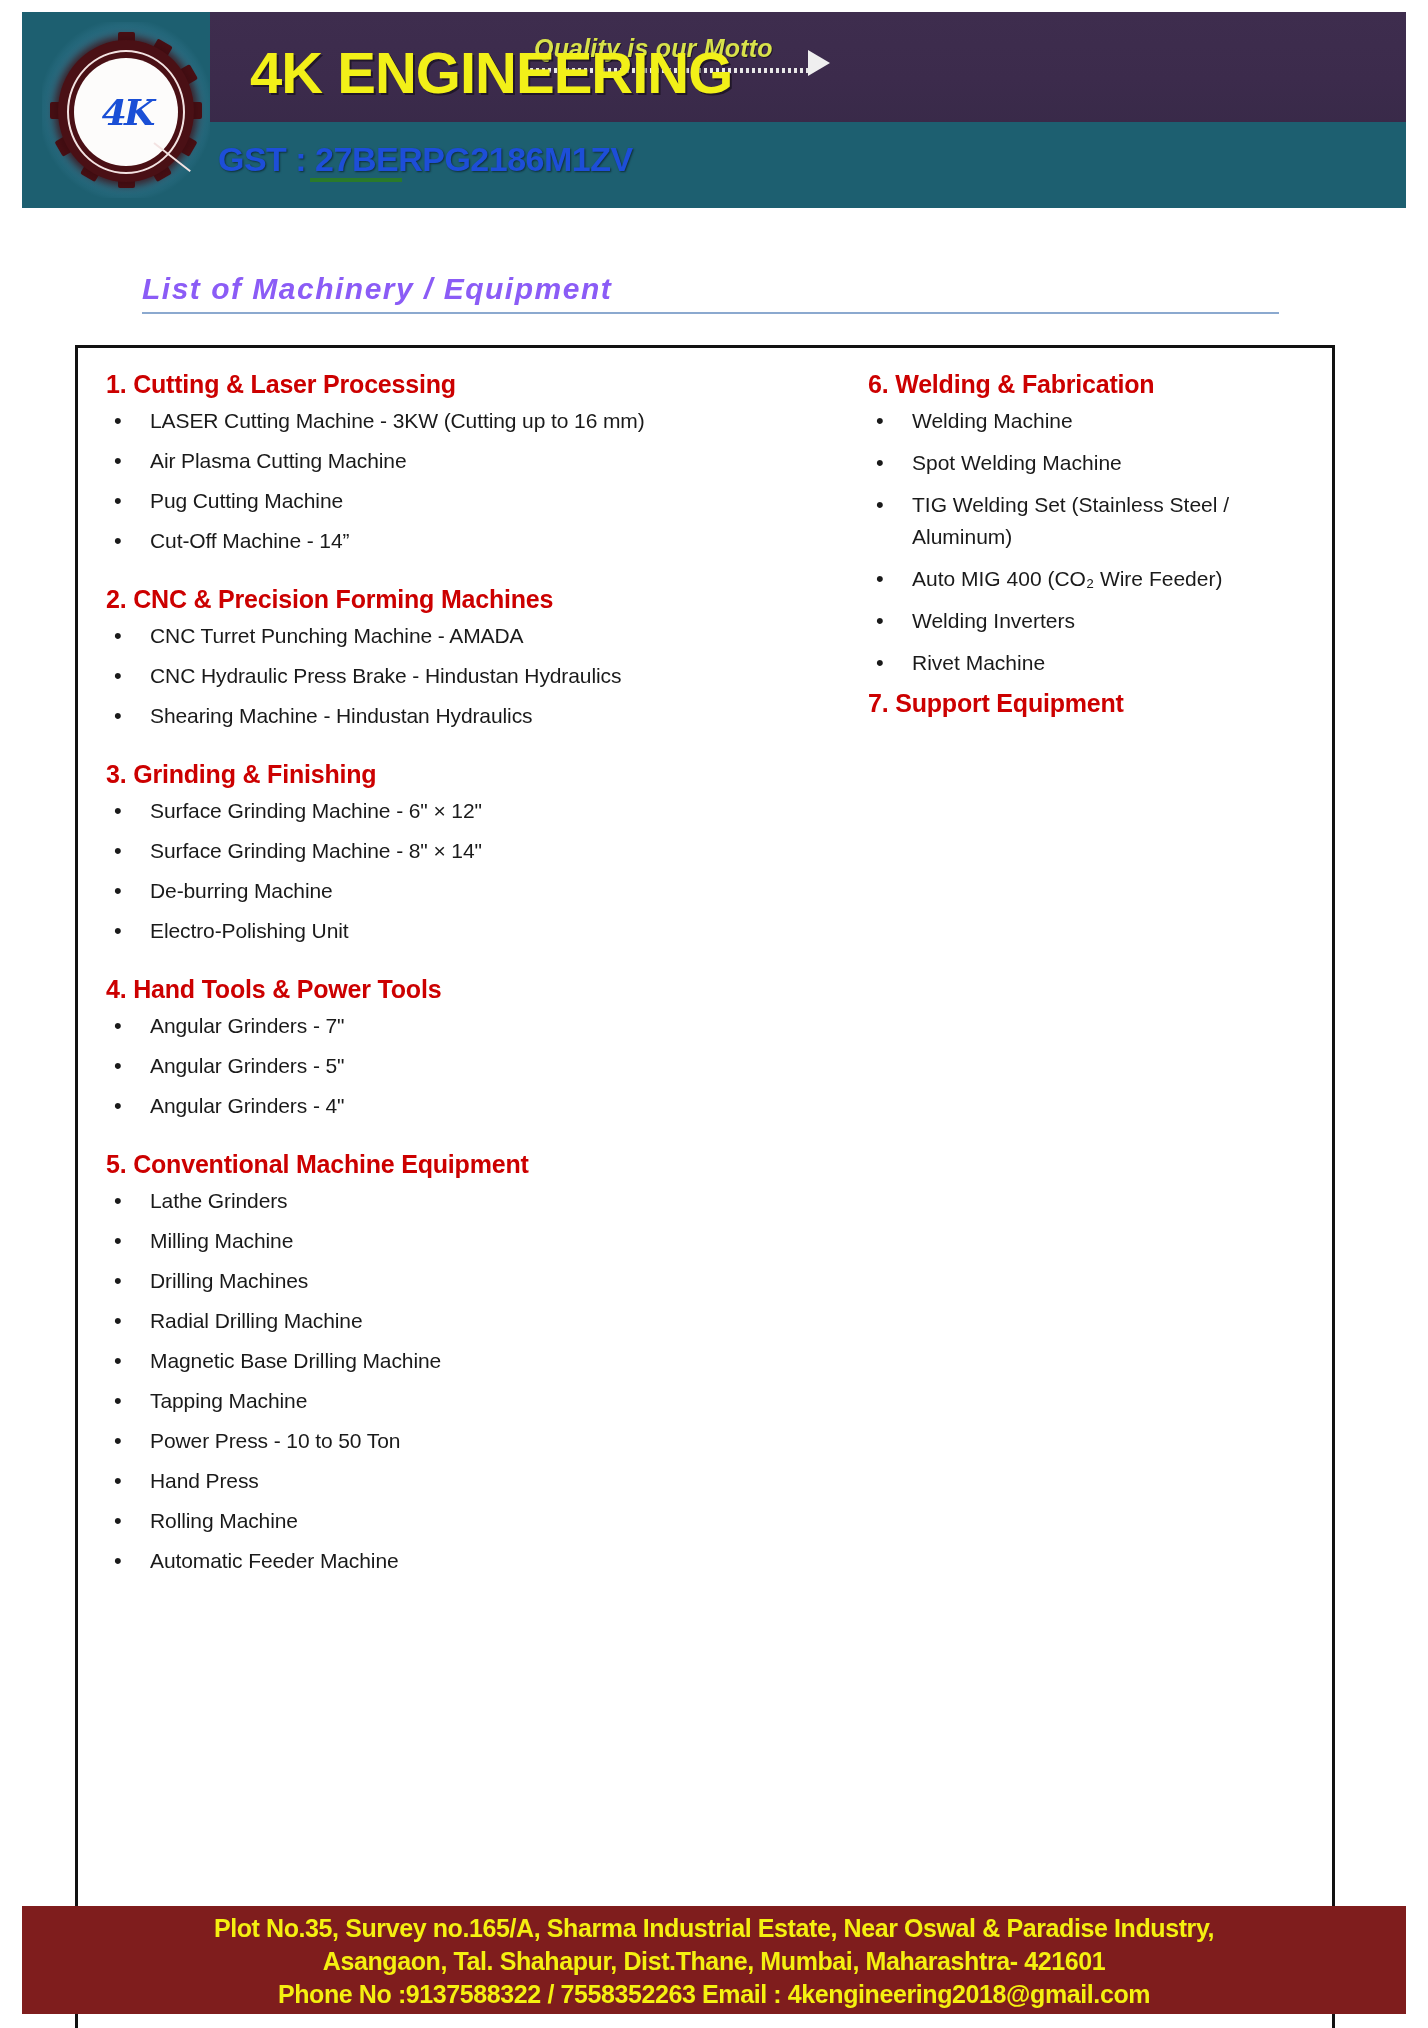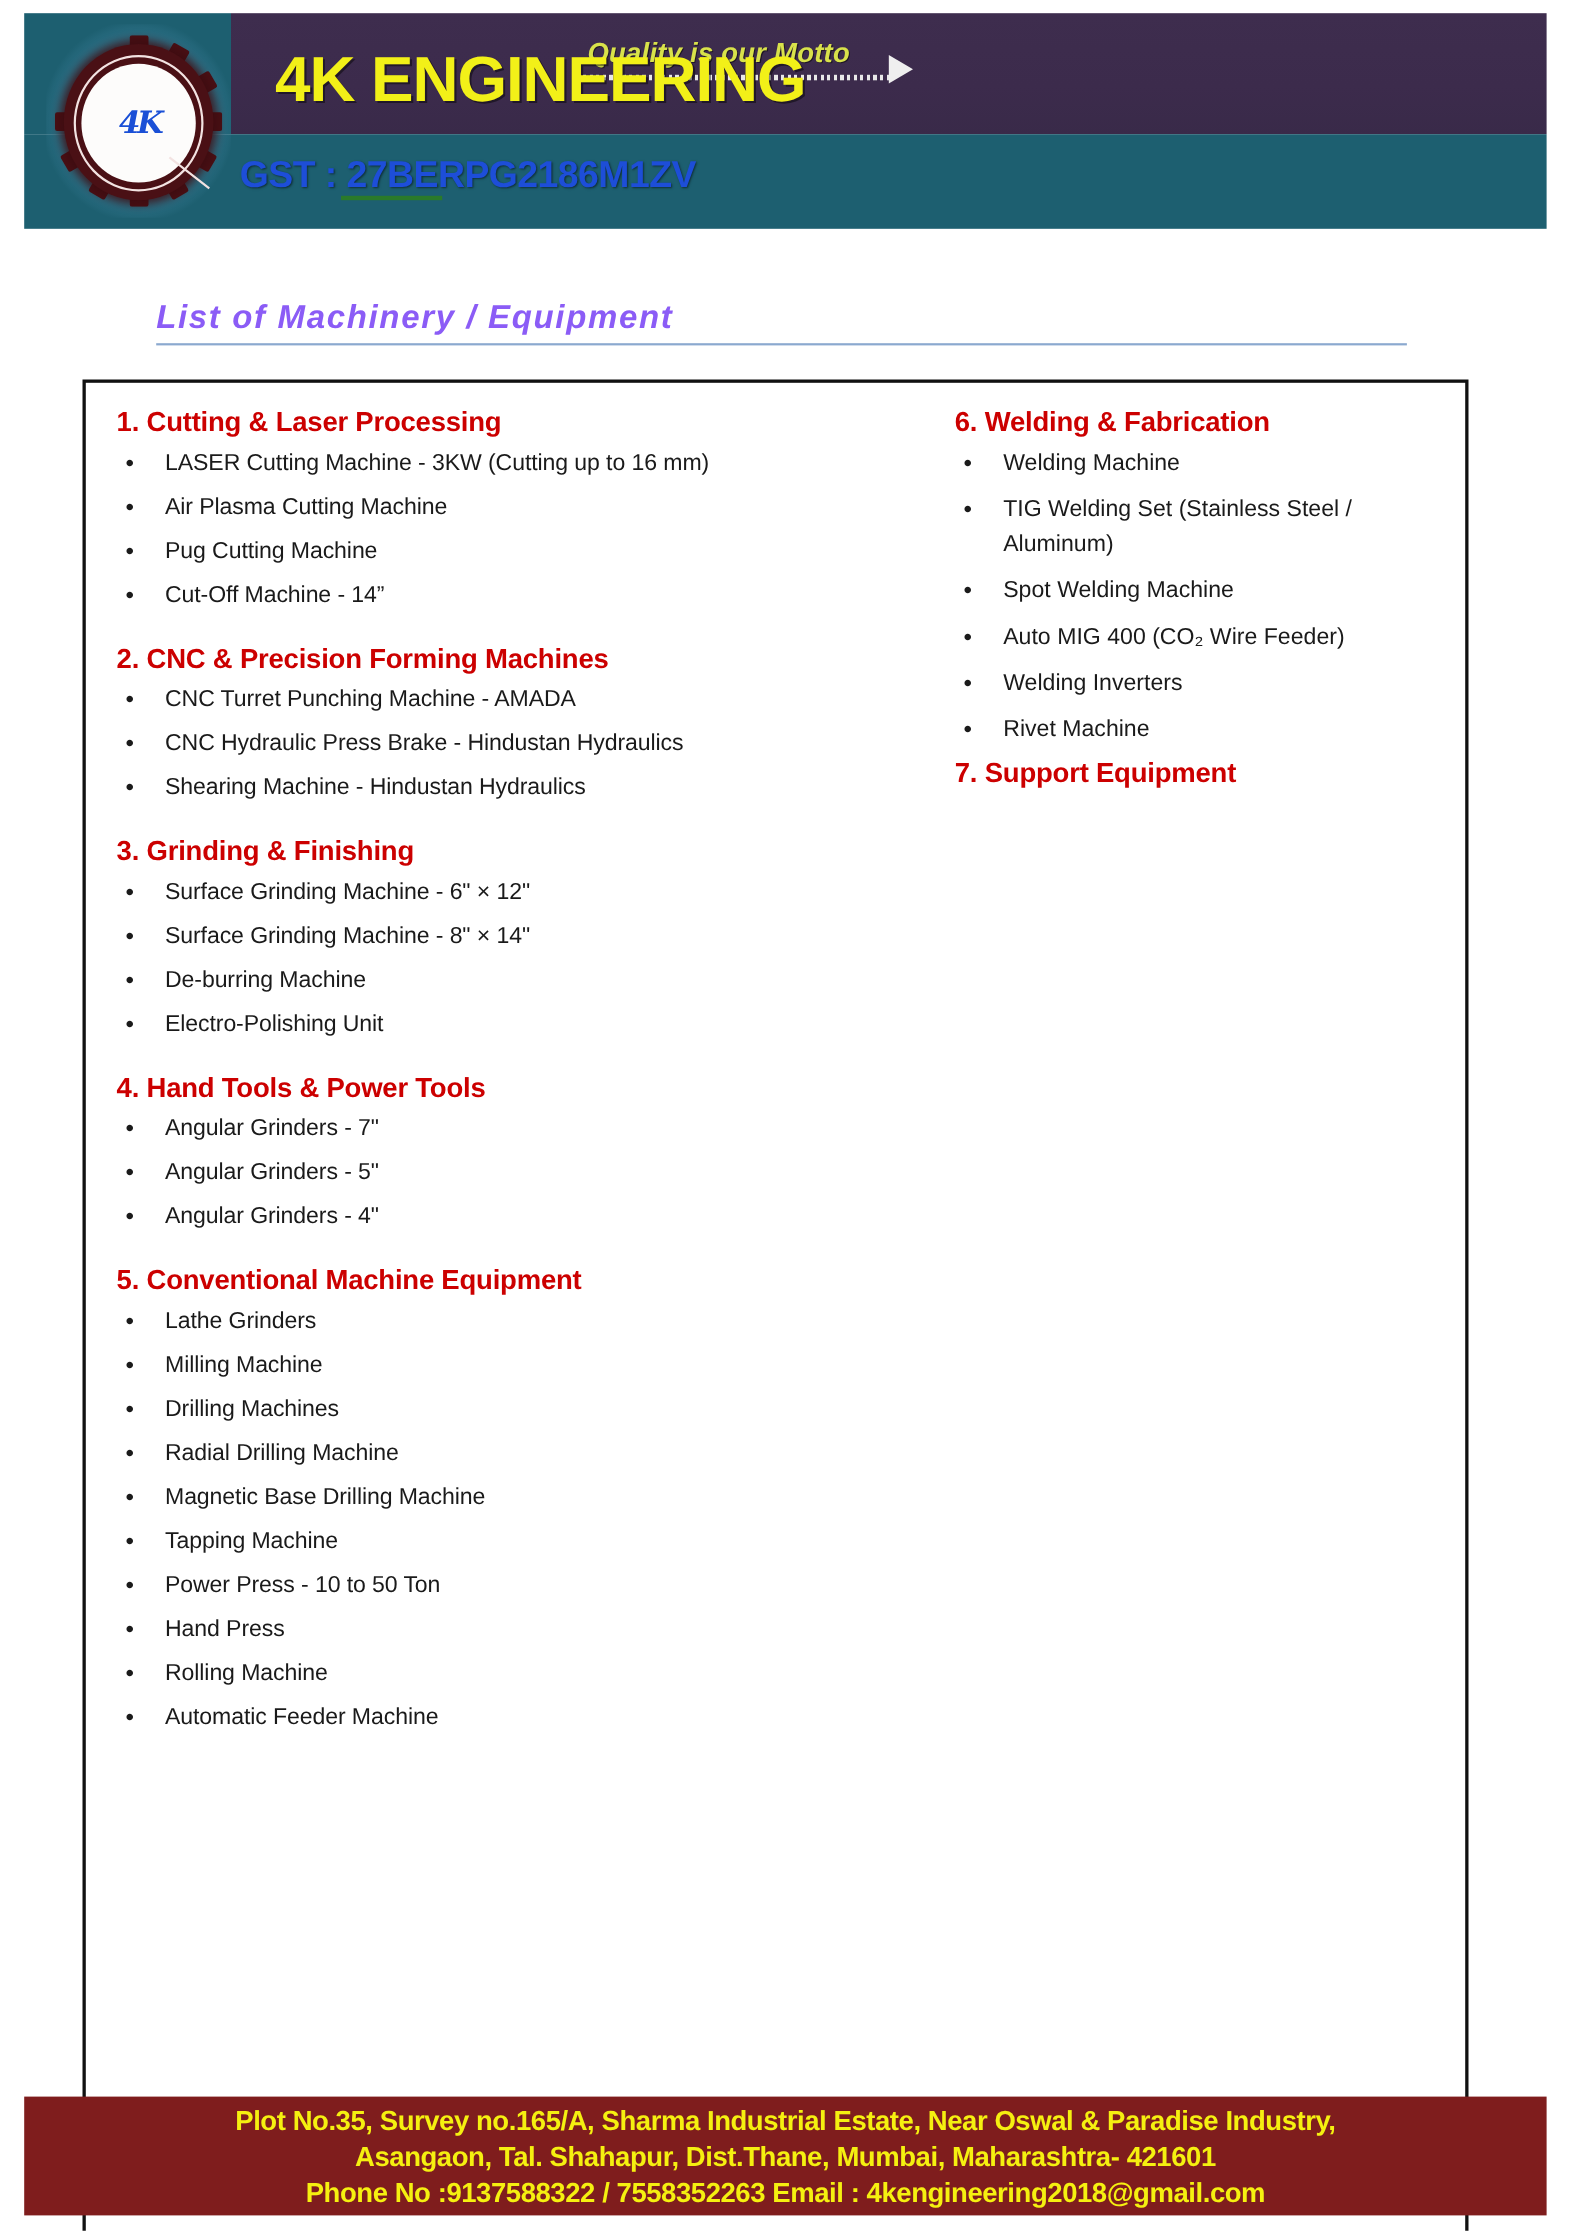--- a/index.html
+++ b/index.html
@@ -80,21 +80,21 @@
     background: #f3e3e2;
     transform: rotate(38deg);
     transform-origin: left center;
   }
   .logo-mono {
     position: absolute;
     left: 56px; top: 64px;
     width: 70px; height: 64px;
     color: #1a4fd6;
     font-family: "DejaVu Serif", serif;
-    font-size: 28px;
+    font-size: 36px;
     font-style: italic;
     font-weight: 700;
     line-height: 64px;
     text-align: center;
     letter-spacing: -3px;
   }
 
   #company-name {
     position: absolute;
     left: 228px; top: 28px;
@@ -358,22 +358,22 @@
     </div>
 
   </div>
 
   <div id="col-right">
 
     <div class="sec-block">
       <div class="sec-head rightcol">6. Welding &amp; Fabrication</div>
       <ul class="mlist">
         <li>Welding Machine</li>
+        <li>Spot Welding Machine</li>
         <li>TIG Welding Set (Stainless Steel / Aluminum)</li>
-        <li>Spot Welding Machine</li>
         <li>Auto MIG 400 (CO₂ Wire Feeder)</li>
         <li>Welding Inverters</li>
         <li>Rivet Machine</li>
       </ul>
     </div>
 
     <div class="sec-block last">
       <div class="sec-head rightcol">7. Support Equipment</div>
     </div>
 

